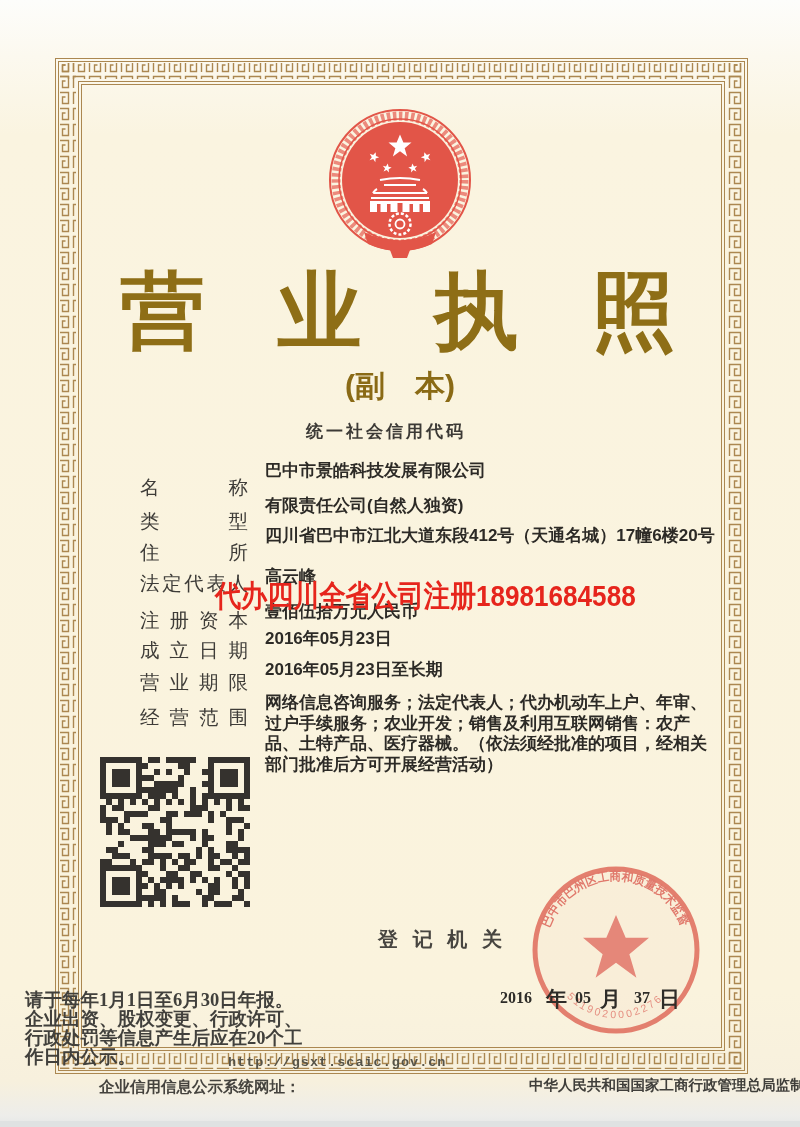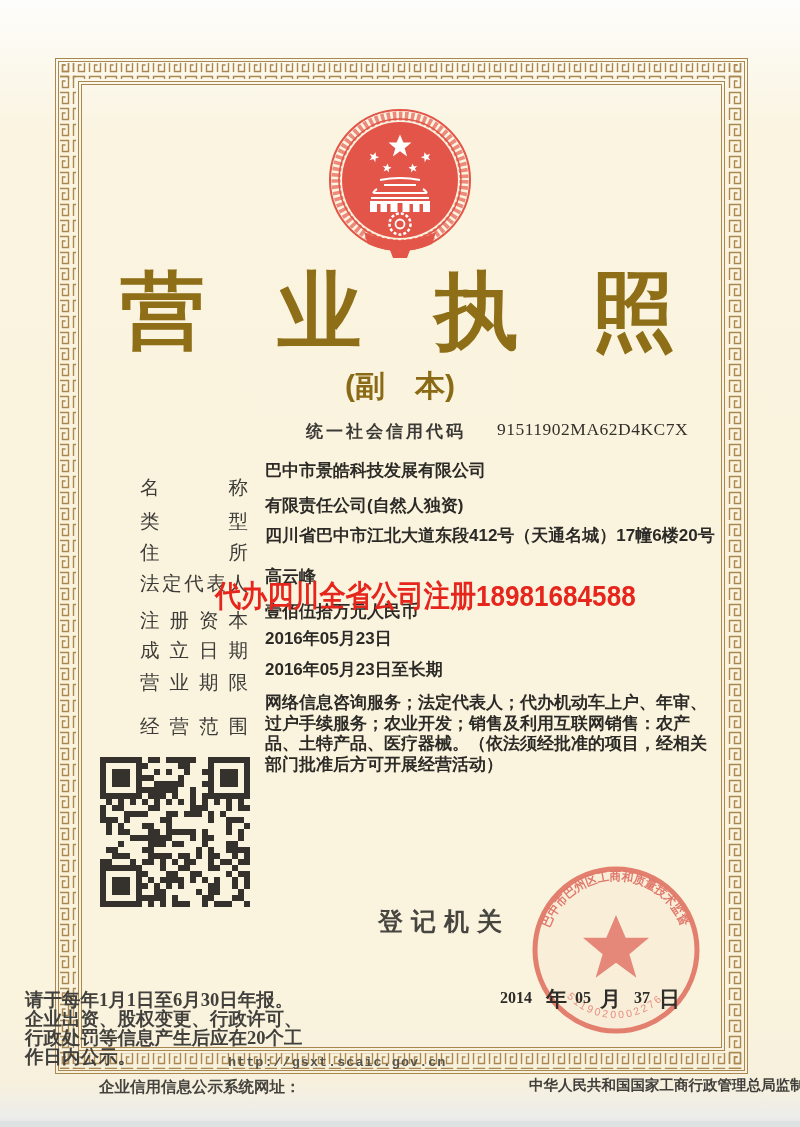--- a/index.html
+++ b/index.html
@@ -29,31 +29,31 @@
     text-align:justify;text-align-last:justify;}
   .fvalue{position:absolute;left:125px;width:458px;font-size:17px;font-weight:700;
     color:#2c2a26;line-height:20.5px;}
   .r1{top:461px}.r1 .flabel{top:13px}
   .r2{top:496px}.r2 .flabel{top:12px}
   .r3{top:526px}.r3 .flabel{top:13px}
   .r4{top:567px}.r4 .flabel{top:3px}
   .r5{top:602px}.r5 .flabel{top:5px}
   .r6{top:629px}.r6 .flabel{top:8px}
   .r7{top:660px}.r7 .flabel{top:9px}
-  .r8{top:693px}.r8 .flabel{top:20px}
+  .r8{top:693px}.r8 .flabel{top:11px}
   
   .watermark{position:absolute;left:215px;top:576px;font-size:30px;font-weight:700;
     color:#e6251c;white-space:nowrap;transform:scaleX(.87);transform-origin:left top;z-index:6;}
   
   #qr{position:absolute;left:100px;top:757px;display:grid;
     grid-template-columns:repeat(25,6px);grid-auto-rows:6px;z-index:2;}
   #qr .d{background:#35322e;}
   #qr .l{background:transparent;}
   
-  .reg-label{position:absolute;left:378px;top:905px;width:124px;font-size:25px;font-weight:600;
+  .reg-label{position:absolute;left:378px;top:926px;width:124px;font-size:20px;font-weight:600;
     color:#474540;text-align:justify;text-align-last:justify;z-index:2;}
   
   .seal{position:absolute;left:527px;top:862px;z-index:4;}
   
   .date-row{position:absolute;left:500px;top:985px;display:flex;align-items:baseline;
     color:#2e2c28;z-index:5;white-space:nowrap;}
   .date-row .num{font-family:"Liberation Serif", serif;font-size:16px;font-weight:600;
     position:relative;top:-3px;}
   .date-row .cjk{font-size:21px;font-weight:700;}
   .g1{margin-left:14px}.g2{margin-left:8px}.g3{margin-left:9px}
@@ -122,21 +122,20 @@
       <circle cx="0" cy="44" r="4.5" fill="none" stroke="#fff" stroke-width="1.8"></circle>
       <path d="M-36,52 Q0,70 36,52 L32,64 Q0,78 -32,64 Z" fill="#e25548"></path>
       <path d="M-10,70 h20 l-3,8 h-14 Z" fill="#e25548"></path>
     </g>
   </svg>
 
   <div class="title">营 业 执 照</div>
   <div class="subtitle">(副　本)</div>
 
   <div class="credit-label">统一社会信用代码</div>
-  <div class="credit-value">91511902MA62D4KC7X</div>
 
   <div class="field r1">
     <span class="flabel">名称</span>
     <span class="fvalue">巴中市景皓科技发展有限公司</span>
   </div>
   <div class="field r2">
     <span class="flabel">类型</span>
     <span class="fvalue">有限责任公司(自然人独资)</span>
   </div>
   <div class="field r3">
@@ -807,21 +806,21 @@
       <text font-size="12.5" fill="#dd685c" font-weight="bold" font-family="Liberation Sans, sans-serif">
         <textPath href="#sealTop" startOffset="2" textLength="208" lengthAdjust="spacingAndGlyphs">巴中市巴州区工商和质量技术监督管理局</textPath>
       </text>
       <text font-size="10.5" fill="#e28174" letter-spacing="2.5" font-family="Liberation Sans, sans-serif">
         <textPath href="#sealBot" startOffset="4">5119020002276</textPath>
       </text>
     </g>
   </svg>
 
   <div class="date-row">
-    <span class="num">2014</span>
+    <span class="num">2016</span>
     <span class="cjk g1">年</span>
     <span class="num g2">05</span>
     <span class="cjk g3">月</span>
     <span class="num g4">37</span>
     <span class="cjk g5">日</span>
   </div>
 
   <div class="footer-left">请于每年1月1日至6月30日年报。
 企业出资、股权变更、行政许可、
 行政处罚等信息产生后应在20个工

